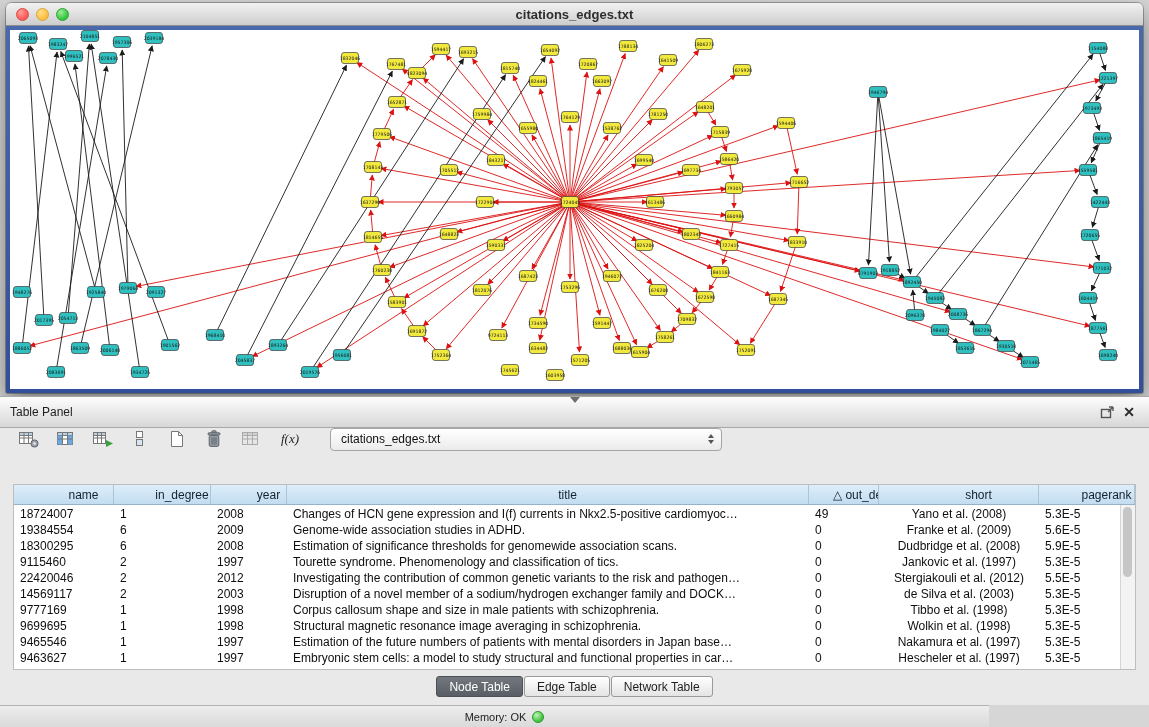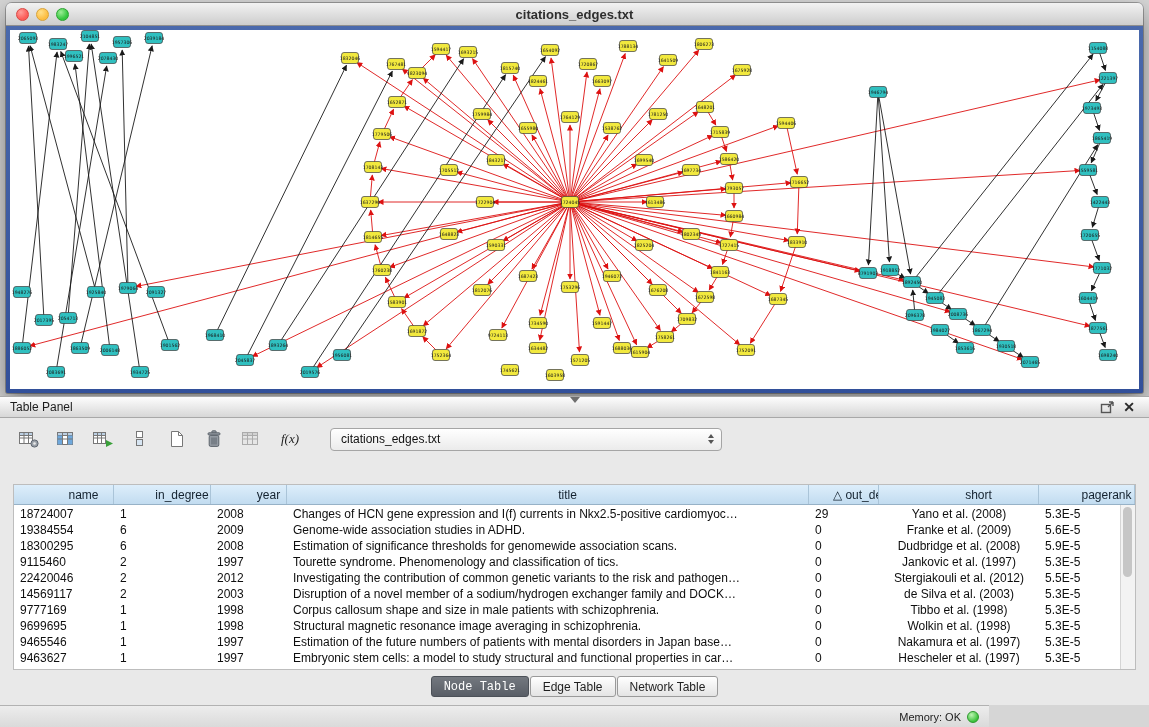--- a/index.html
+++ b/index.html
@@ -28,21 +28,21 @@
   #win-title { font-size:13px; font-weight:bold; color:#2e2e2e; }
   #graph-frame { position:absolute; left:0; top:23px; right:0; bottom:0; padding:4px;
     background:linear-gradient(#4a69ac,#32509a); border-radius:0 0 2px 2px; }
   #graph-area { width:100%; height:100%; background:#fff; position:relative; overflow:hidden; }
   #graph-svg { position:absolute; left:0; top:0; width:100%; height:100%; }
   #graph-svg text { font-family:"DejaVu Sans", sans-serif; }
 
   
   #table-panel { position:absolute; left:0; top:396px; width:1149px; height:309px; background:#e9e9e9; }
   #panel-header {
-    height:22px; background:linear-gradient(#fdfdfd,#d7d7d7);
+    height:32px; background:linear-gradient(#fdfdfd,#d7d7d7);
     border-top:1px solid #a8a8a8; border-bottom:1px solid #a8a8a8;
     display:flex; align-items:center; padding:0 10px; position:relative;
   }
   #panel-notch { position:absolute; left:50%; top:0; transform:translateX(-50%);
     width:0; height:0; border-left:5px solid transparent; border-right:5px solid transparent; border-top:6px solid #6f6f6f; }
   #panel-title { font-size:12px; color:#1d1d1d; }
   #panel-header .spacer { flex:1; }
   .hdr-btn { background:none; border:none; padding:0 4px; cursor:default; display:flex; align-items:center; }
   #close-x { font-size:14px; font-weight:bold; color:#2b2b2b; line-height:1; }
 
@@ -74,26 +74,26 @@
   .c0{width:100px}.c1{width:97px}.c2{width:76px}.c3{flex:1}.c4{width:70px}.c5{width:160px}.c6{width:96px}
   .td.c5{text-align:center; padding-left:0;}
   #tbl-scroll { position:absolute; top:20px; right:0; width:15px; bottom:0;
     background:#f3f3f3; border-left:1px solid #d5d5d5; }
   #tbl-thumb { position:absolute; top:2px; left:2px; width:9px; height:70px; border-radius:5px; background:#c6c6c6; }
 
   #tabs { position:absolute; top:280px; left:0; right:0; display:flex; justify-content:center; gap:1px; }
   .tab { height:21px; padding:0 12px; font-size:12px; font-family:inherit;
     border:1px solid #9a9a9a; border-radius:3px; color:#1f1f1f;
     background:linear-gradient(#ffffff,#e4e4e4); }
-  .tab.active { background:linear-gradient(#73787f,#595e66); border-color:#4c5158; color:#fff;font-family:Liberation Mono, monospace; }
+  .tab.active { background:linear-gradient(#73787f,#595e66); border-color:#4c5158; color:#fff; }
 
   
   #status-bar { position:absolute; left:0; top:705px; width:989px; height:22px;
     background:linear-gradient(#ededed,#dadada); border-top:1px solid #b2b2b2;
-    display:flex; align-items:center; justify-content:flex-end; padding-right:10px;padding-left:30px; }
+    display:flex; align-items:center; justify-content:center; padding-right:10px;padding-left:30px; }
   #memory-label { font-size:11px; color:#222; margin-right:6px; }
   #memory-dot { width:12px; height:12px; border-radius:50%;
     background:radial-gradient(circle at 35% 30%, #bdf4b3, #3cc23c 70%); border:1px solid #2b992b; }
 </style>
 </head>
 <body>
 
 <div id="window">
   <div id="titlebar">
     <span class="tl close"></span>
@@ -591,21 +591,21 @@
         <div class="th c4">△ out_de…</div>
         <div class="th c5">short</div>
         <div class="th c6">pagerank</div>
       </div>
     <div id="tbl-body">
         <div class="tr">
           <div class="td c0">18724007</div>
           <div class="td c1">1</div>
           <div class="td c2">2008</div>
           <div class="td c3">Changes of HCN gene expression and I(f) currents in Nkx2.5-positive cardiomyoc…</div>
-          <div class="td c4">29</div>
+          <div class="td c4">49</div>
           <div class="td c5">Yano et al. (2008)</div>
           <div class="td c6">5.3E-5</div>
         </div>
         <div class="tr">
           <div class="td c0">19384554</div>
           <div class="td c1">6</div>
           <div class="td c2">2009</div>
           <div class="td c3">Genome-wide association studies in ADHD.</div>
           <div class="td c4">0</div>
           <div class="td c5">Franke et al. (2009)</div>

